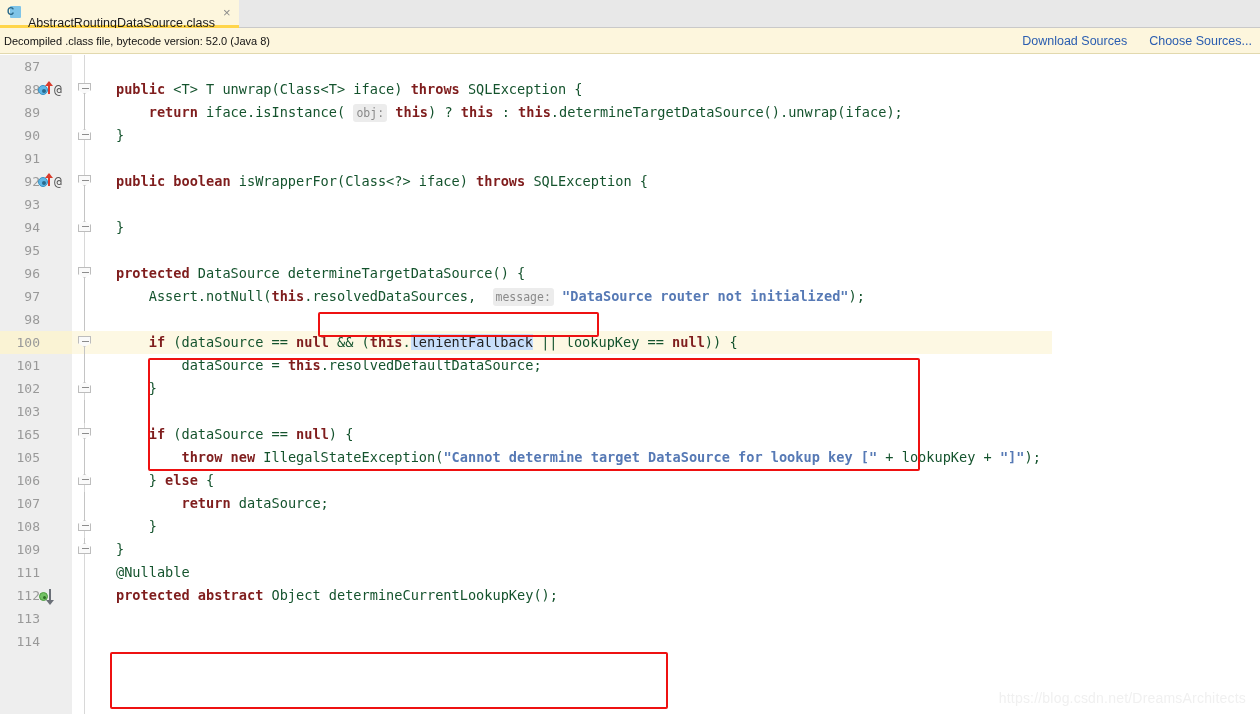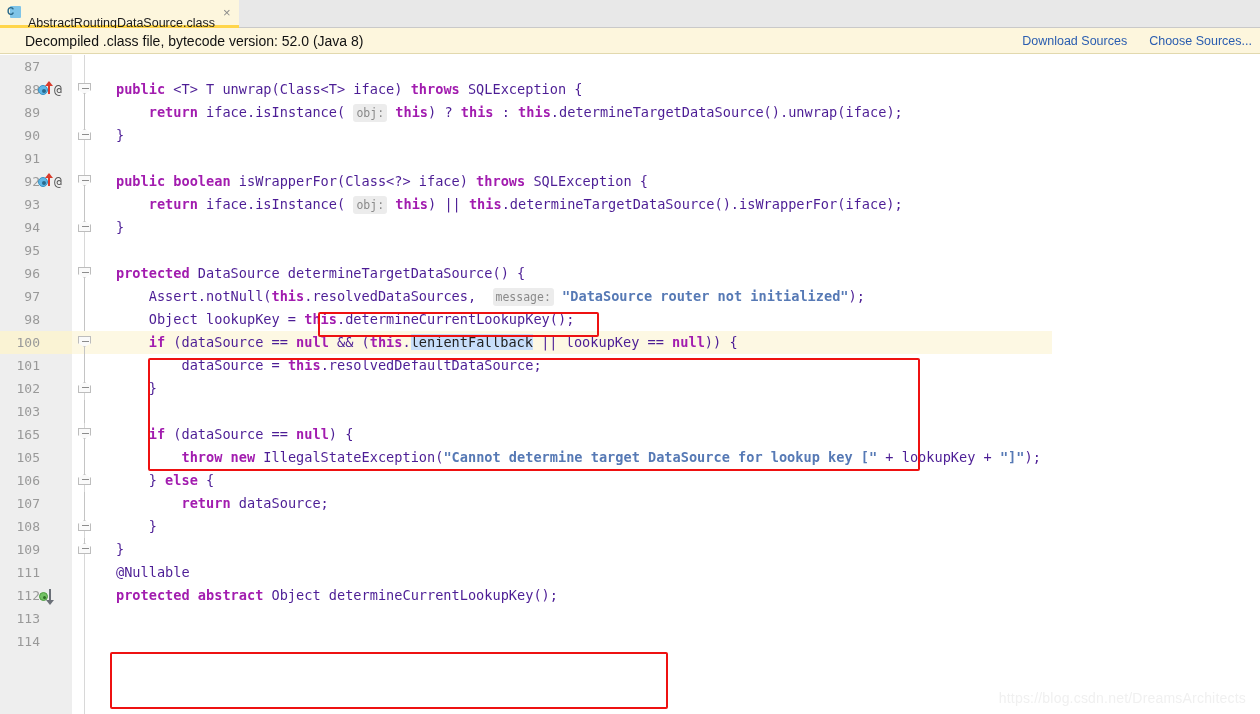--- a/index.html
+++ b/index.html
@@ -50,21 +50,21 @@
     font-family:"Liberation Sans", sans-serif;
   }
 
   
   .banner {
     position:absolute; left:0; top:28px; width:1260px; height:26px;
     background:#fdf6dd; border-bottom:1px solid #e2d9ae;
     display:flex; align-items:center;
   }
   .banner-text {
-    font-size:14px; color:#111; margin-left:25px;
+    font-size:11px; color:#111; margin-left:4px;
     font-family:"Liberation Sans", sans-serif;
   }
   .banner-actions {
     margin-left:auto; display:flex; gap:22px; padding-right:8px;
   }
   .banner-link {
     font-size:12.5px; color:#2a5db0; cursor:pointer;
     font-family:"Liberation Sans", sans-serif; white-space:nowrap;
   }
 
@@ -164,23 +164,23 @@
   }
 
   
   .code {
     position:absolute; left:116px; top:0; height:23px;
     line-height:23px; white-space:pre;
     font-family:"DejaVu Sans Mono", monospace;
     font-size:13.6px;
     color:#222222;
   }
-  .kw   { color:#a21caf; font-weight:bold; }
+  .kw   { color:#7f1d1d; font-weight:bold; }
   .str  { color:#5679b5; font-weight:bold; }
-  .plain{ color:#4c1d95; }
+  .plain{ color:#14532d; }
   .hint {
     background:#ececec; color:#8a8a8a; border-radius:3px;
     padding:2px 3px; font-size:11.5px;
   }
   .sel  { background:#c8dffb; }
   .caret {
     display:inline-block; width:0; border-left:1.5px solid #222; height:15px;
     vertical-align:-3px; margin:0 -0.75px;
   }
 
@@ -280,21 +280,20 @@
             <span class="fold-box down"></span>
           </div>
           <div class="code"><span class="kw">public boolean </span><span class="plain">isWrapperFor(Class&lt;?&gt; iface) </span><span class="kw">throws </span><span class="plain">SQLException {</span></div>
         </div>
         <div class="row">
           <div class="gnum-bg"></div>
           <div class="gnum">93</div>
           <div class="fold">
             <span class="fold-line"></span>
           </div>
-          <div class="code"><span class="plain">    </span><span class="kw">return </span><span class="plain">iface.isInstance( </span><span class="hint">obj:</span><span class="plain"> </span><span class="kw">this</span><span class="plain">) || </span><span class="kw">this</span><span class="plain">.determineTargetDataSource().isWrapperFor(iface);</span></div>
         </div>
         <div class="row">
           <div class="gnum-bg"></div>
           <div class="gnum">94</div>
           <div class="fold">
             <span class="fold-line half-up"></span>
             <span class="fold-box up"></span>
           </div>
           <div class="code"><span class="plain">}</span></div>
         </div>
@@ -319,21 +318,20 @@
             <span class="fold-line"></span>
           </div>
           <div class="code"><span class="plain">    Assert.notNull(</span><span class="kw">this</span><span class="plain">.resolvedDataSources,  </span><span class="hint">message:</span><span class="plain"> </span><span class="str">"DataSource router not initialized"</span><span class="plain">);</span></div>
         </div>
         <div class="row">
           <div class="gnum-bg"></div>
           <div class="gnum">98</div>
           <div class="fold">
             <span class="fold-line"></span>
           </div>
-          <div class="code"><span class="plain">    Object lookupKey = </span><span class="kw">this</span><span class="plain">.determineCurrentLookupKey();</span></div>
         </div>
         <div class="row hl">
           <div class="gnum-bg"></div>
           <div class="gnum">100</div>
           <div class="fold">
             <span class="fold-line half-down"></span>
             <span class="fold-box down"></span>
           </div>
           <div class="code"><span class="plain">    </span><span class="kw">if </span><span class="plain">(dataSource == </span><span class="kw">null </span><span class="plain">&amp;&amp; (</span><span class="kw">this</span><span class="plain">.</span><span class="sel">lenientFa</span><span class="caret"></span><span class="sel">llback</span><span class="plain"> || lookupKey == </span><span class="kw">null</span><span class="plain">)) {</span></div>
         </div>

